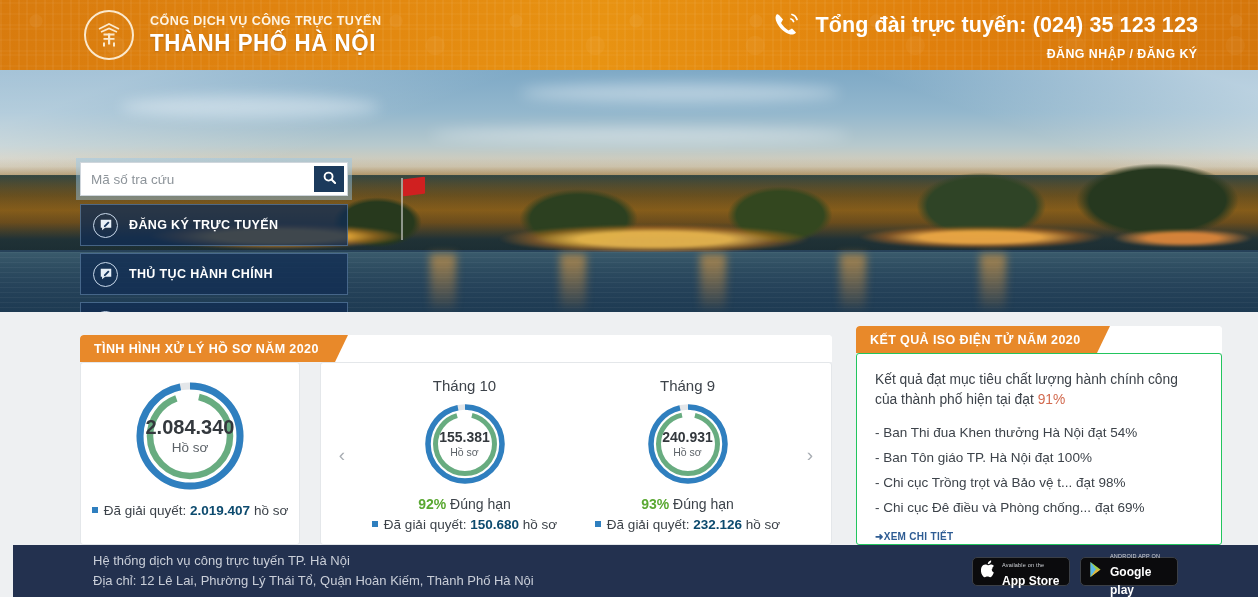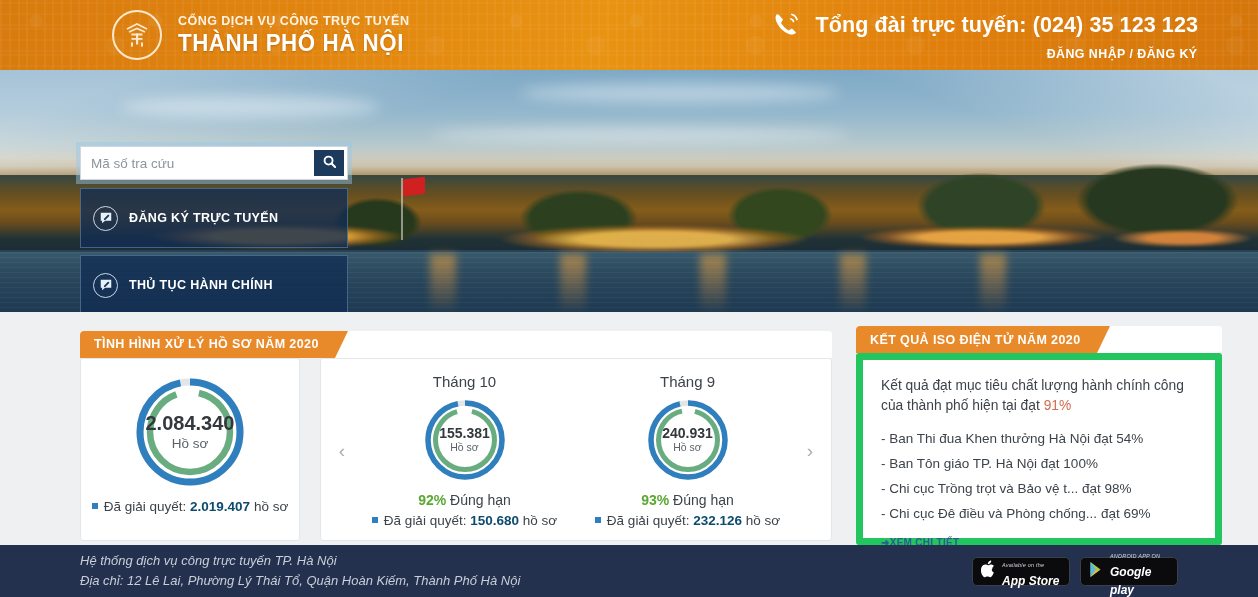--- a/index.html
+++ b/index.html
@@ -14,21 +14,20 @@
   
   .header {
     height: 70px;
     background:
       radial-gradient(circle at 18% 50%, rgba(255,255,255,.10) 0 2px, transparent 3px),
       linear-gradient(100deg, #d87b0e 0%, #e0830f 22%, #e89312 48%, #e07f0c 75%, #d4760b 100%);
     position: relative;
     overflow: hidden;
     display: flex;
     align-items: center;
-    padding-left: 28px;
   }
   .header-pattern {
     position: absolute; inset: 0;
     opacity: .30;
     background-image:
       repeating-linear-gradient(90deg, rgba(255,255,255,.16) 0 2px, transparent 2px 9px),
       repeating-linear-gradient(0deg, rgba(255,255,255,.10) 0 2px, transparent 2px 11px),
       radial-gradient(circle at 30% 30%, rgba(255,255,255,.18) 0 6px, transparent 7px),
       radial-gradient(circle at 72% 65%, rgba(255,255,255,.14) 0 9px, transparent 10px);
     background-size: 26px 26px, 26px 26px, 120px 70px, 160px 70px;
@@ -138,21 +137,21 @@
     background: rgba(230,230,230,.55);
   }
   .hero-bridge {
     position:absolute; left: 880px; top: 188px; width: 190px; height: 9px;
     background: linear-gradient(90deg, rgba(210,40,40,.0), rgba(225,50,45,.95) 20%, rgba(235,60,50,.95) 80%, rgba(210,40,40,0));
     border-radius: 3px; filter: blur(.6px);
   }
 
   
   .hero-panel {
-    position: absolute; left: 80px; top: 76px; width: 268px; z-index: 5;
+    position: absolute; left: 80px; top: 92px; width: 268px; z-index: 5;
   }
   .search-wrap {
     display: flex; align-items: center; height: 34px;
     background: #ffffff; border: 1px solid #cfd6dc;
     box-shadow: 0 0 0 4px rgba(150,200,235,.45);
   }
   .search-input {
     flex: 1; border: none; outline: none; height: 100%;
     padding: 0 10px; font-size: 13.5px; color: #333;
     font-family: "Liberation Sans", sans-serif; background: transparent;
@@ -160,40 +159,40 @@
   .search-input::placeholder { color: #8d949a; }
   .search-btn {
     width: 30px; height: 26px; margin-right: 3px;
     background: #1b3a5c; border: none; cursor: pointer;
     display:flex; align-items:center; justify-content:center;
     color: #fff; flex:none;
   }
   .nav-list { margin-top: 8px; }
   .nav-item {
     display: flex; align-items: center; gap: 11px;
-    height: 60px; margin-bottom: 7px; padding: 0 12px;
+    height: 42px; margin-bottom: 7px; padding: 0 12px;
     background: rgba(18,45,82,.80);
     border: 1px solid rgba(150,190,225,.38);
     color: #ffffff; cursor: pointer;
   }
   .nav-ico {
     width: 25px; height: 25px; border-radius: 50%;
     border: 1.6px solid #c8d8ea; flex: none;
     display:flex; align-items:center; justify-content:center;
     color: #e8f0f8;
   }
   .nav-label {
     font-size: 12.5px; font-weight: 700; letter-spacing: .35px;
     line-height: 1.18; text-transform: uppercase;
   }
 
   
   .section-row {
     display: flex; gap: 24px; padding: 0 80px; margin-top: 14px;
-    align-items: center;
+    align-items: flex-end;
   }
   .panel-left { width: 752px; flex: none; }
   .panel-right { width: 366px; flex: none; }
   .tabbar {
     display: flex; background: #ffffff;
     border-radius: 4px 4px 0 0;
     height: 27px; overflow: hidden;
   }
   .tab {
     background: #e8892a; color: #ffffff;
@@ -253,46 +252,45 @@
   .carousel-arrow {
     width: 22px; flex: none; text-align: center;
     color: #a8adb3; font-size: 19px; cursor: pointer;
     user-select: none; line-height: 1;
   }
   .carousel-months { flex: 1; display: flex; }
   .month-col { flex: 1; }
 
   
   .iso-card {
-    background: #ffffff; border: 7px solid #22c55e;
+    background: #ffffff; border: 1px solid #22c55e;
     border-radius: 3px; padding: 16px 18px 14px;
     height: 192px;
   }
   .iso-intro {
     font-size: 13.8px; color: #3d434a; line-height: 1.45;
   }
   .iso-intro .pct { color: #d26a4f; }
   .iso-list { margin-top: 13px; }
   .iso-list li {
     list-style: none; font-size: 13.5px; color: #3d434a;
     line-height: 1.55; margin-bottom: 4px; white-space: nowrap;
   }
   .iso-link {
     display: inline-block; margin-top: 8px;
     font-size: 10px; font-weight: 700; color: #2e5c93;
     letter-spacing: .3px; cursor: pointer; text-transform: uppercase;
   }
 
   
   .footer {
-    position: absolute; left: 0; right: 0; bottom: 0;
+    position: absolute; left: 13px; right: 0; bottom: 0;
     height: 52px; background: #23314f;
     display: flex; align-items: center;
     padding: 0 80px;
-    font-style: italic;
   }
   .footer-text { color: #c9ced8; font-size: 13px; line-height: 1.55; }
   .footer-badges { margin-left: auto; display: flex; gap: 10px; }
   .badge {
     height: 29px; width: 98px; border-radius: 5px;
     background: #0b0b0d; border: 1px solid #3b3f46;
     display: flex; align-items: center; gap: 6px;
     padding: 0 8px; cursor: pointer;
   }
   .badge-sub { color: #d2d5da; font-size: 5.5px; letter-spacing: .2px; line-height: 1; }

